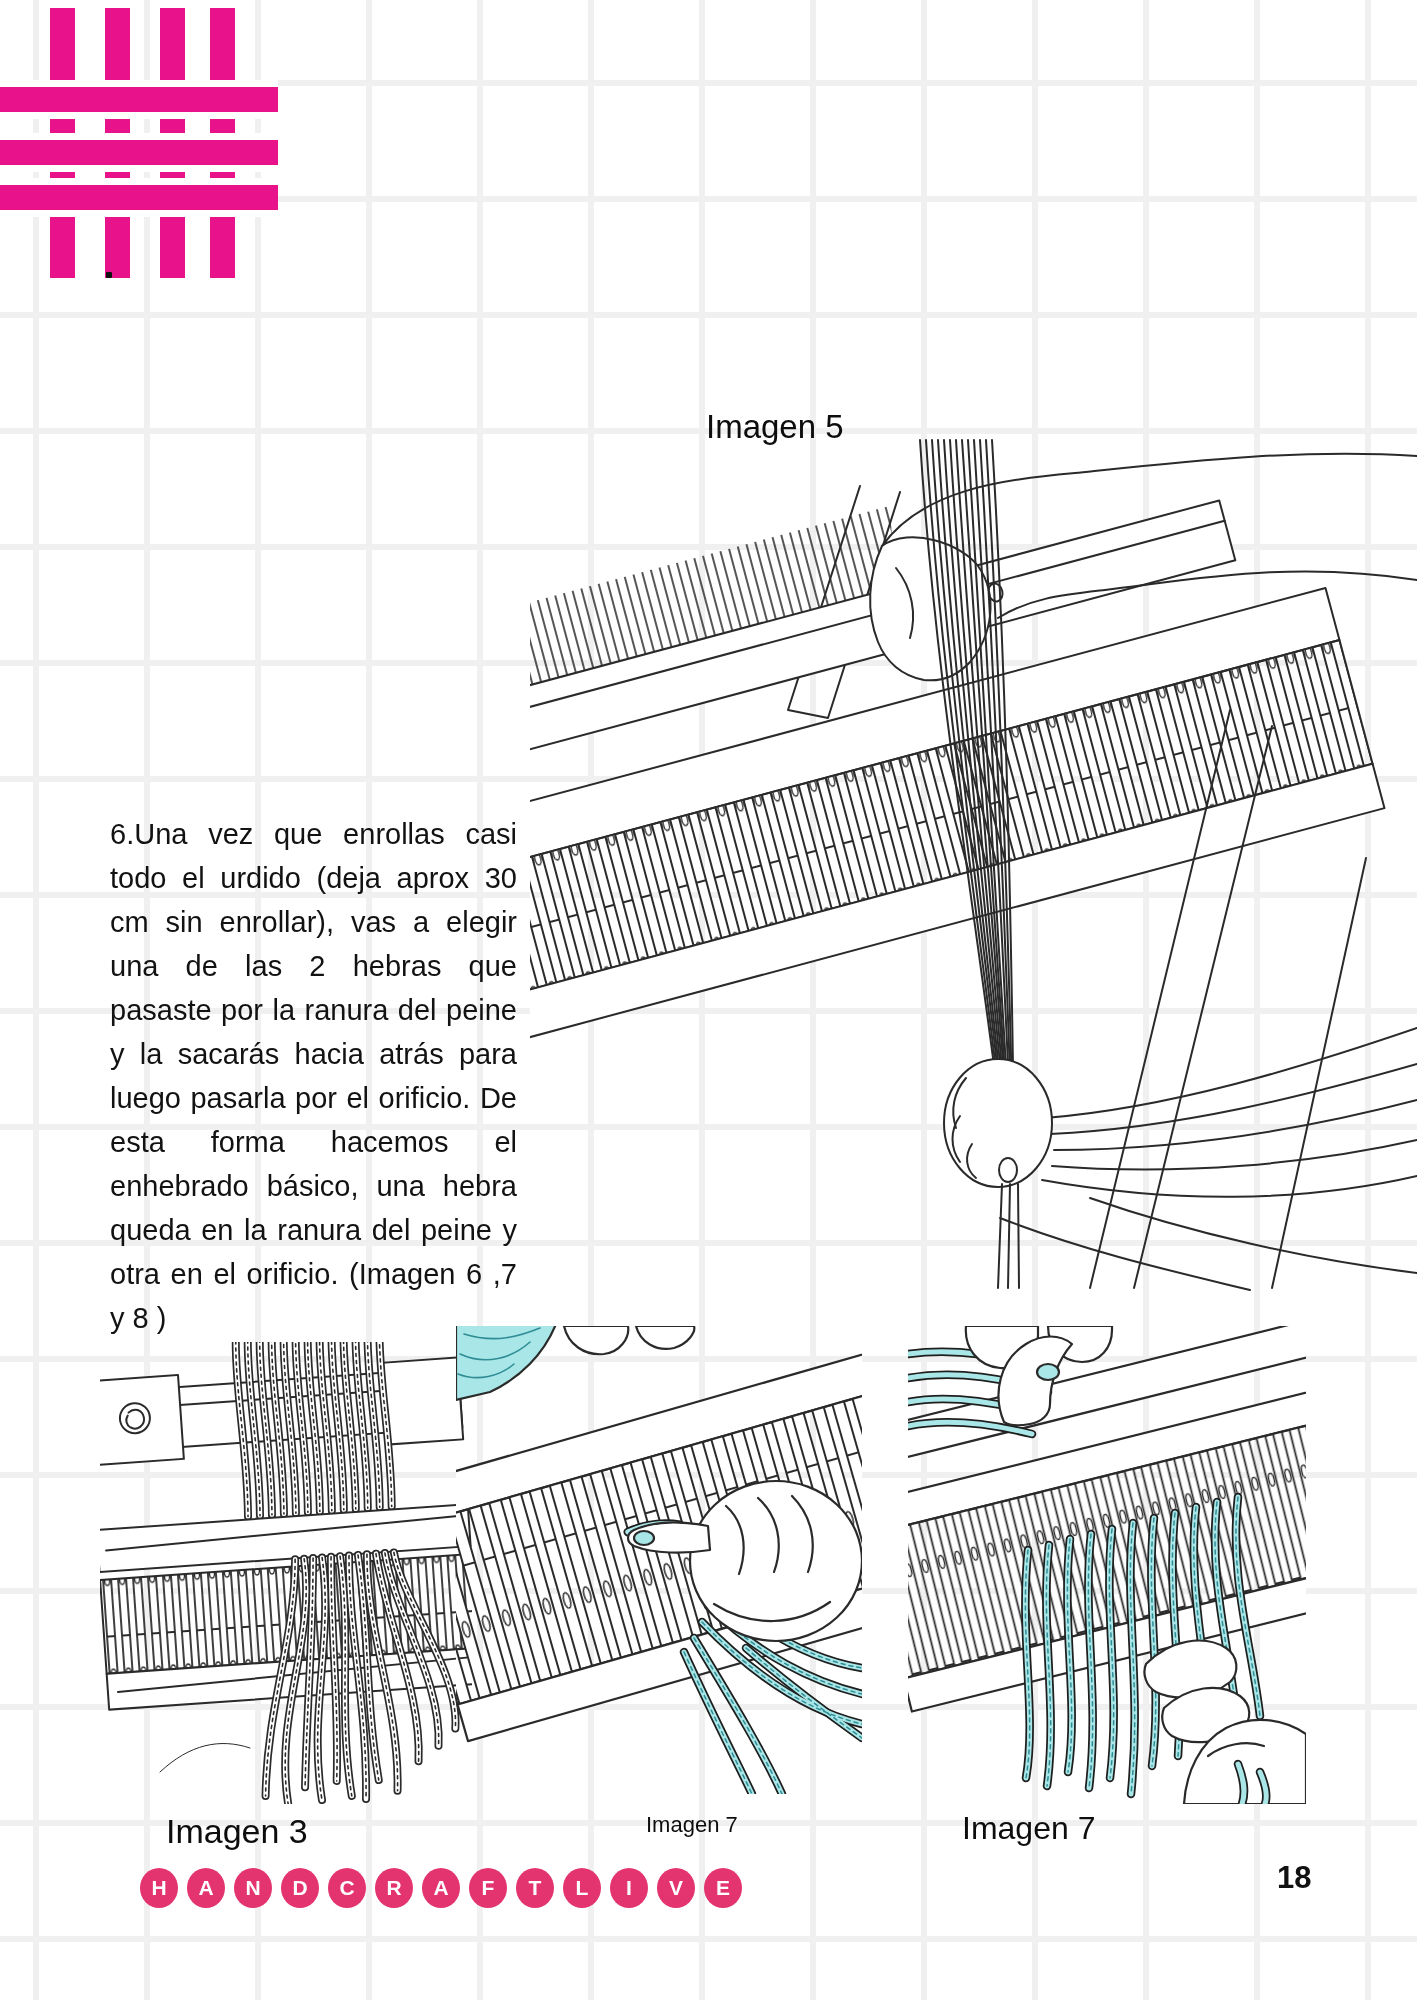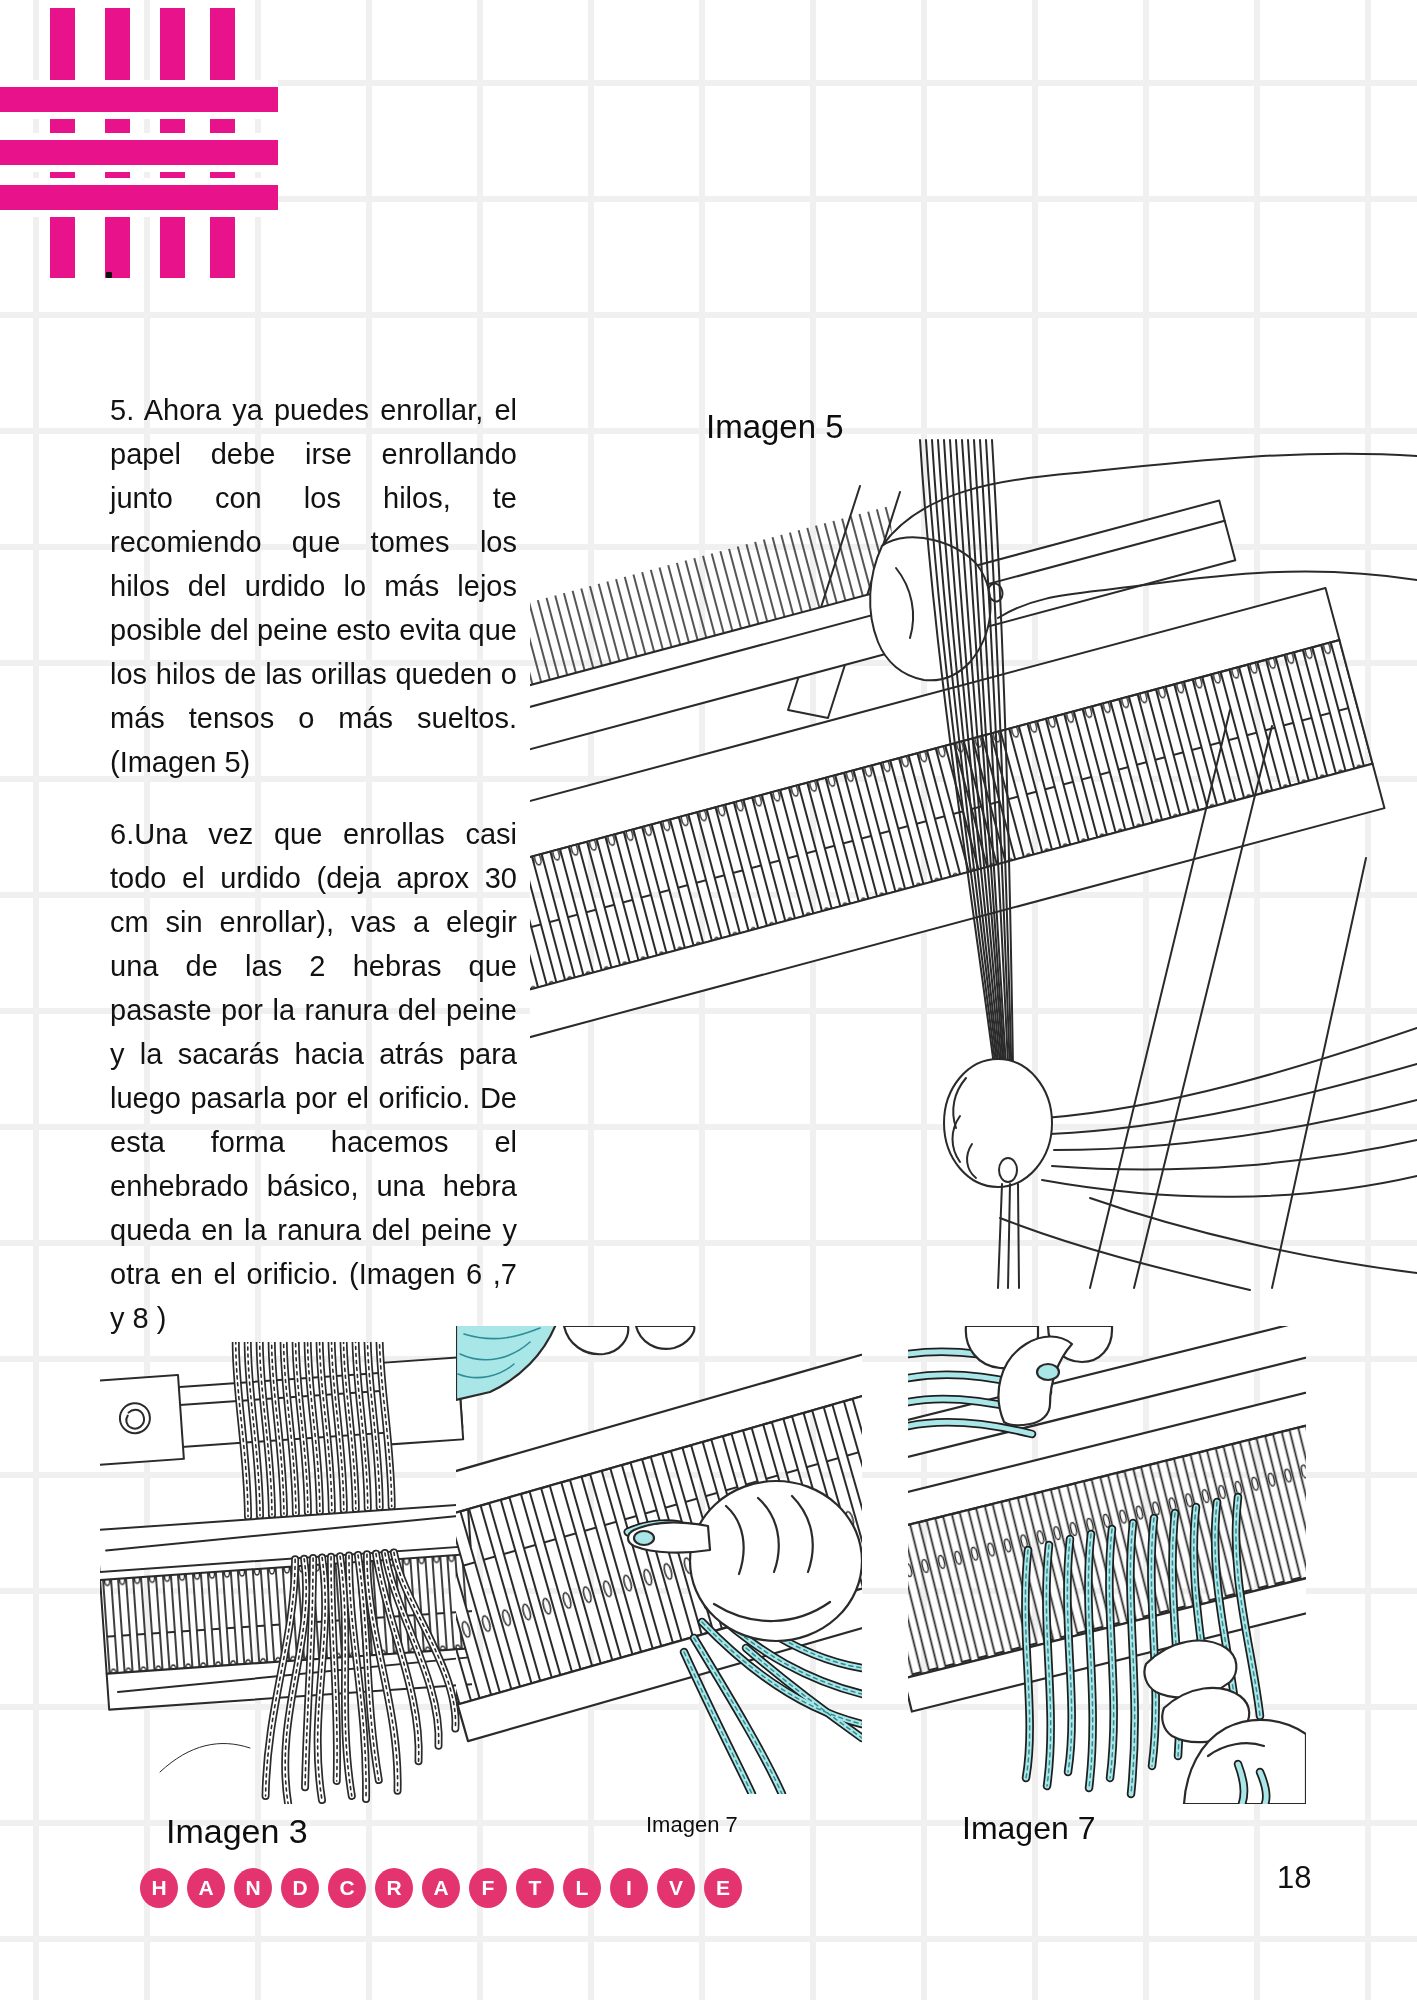--- a/index.html
+++ b/index.html
@@ -29,21 +29,21 @@
   .title{left:110px;top:286px;width:900px;font-size:57px;font-weight:800;
          letter-spacing:-2px;color:#2e2e2e;white-space:nowrap;}
   .para{left:110px;width:407px;font-size:29px;line-height:44px;text-align:justify;color:#121212;}
   .para5{top:388px;}
   .para6{top:812px;}
   .fig-label{font-weight:400;color:#0d0d0d;white-space:nowrap;}
   .lbl5{left:706px;top:408px;font-size:33px;}
   .lbl6{left:166px;top:1812px;font-size:34px;}
   .lbl7{left:646px;top:1812px;font-size:22px;}
   .lbl8{left:962px;top:1810px;font-size:32px;}
-  .page-num{left:1277px;top:1860px;font-size:31px;font-weight:400;color:#111;}
+  .page-num{left:1277px;top:1860px;font-size:31px;font-weight:700;color:#111;}
 
   
   .badges{left:140px;top:1868px;display:flex;gap:9px;}
   .badge{width:38px;height:40px;border-radius:50%;background:var(--badge);
          color:#fff;font-size:21px;font-weight:700;display:flex;
          align-items:center;justify-content:center;}
 
   svg{display:block;}
   :root{--pink:#E8128A;--badge:#E4346F;--teal:#A9E6E7;--ink:#2a2a2a;}
 </style>
@@ -57,21 +57,20 @@
     <div class="vbar" style="left:55px"></div>
     <div class="vbar" style="left:110px"></div>
     <div class="vbar" style="left:160px"></div>
     <div class="hbar" style="top:79px"></div>
     <div class="hbar" style="top:132px"></div>
     <div class="hbar" style="top:177px"></div>
   </div>
   <div class="abs logo-dot"></div>
 
 
-  <div class="abs para para5"> 5. Ahora ya puedes enrollar, el papel debe irse enrollando junto con los hilos, te recomiendo que tomes los hilos del urdido lo más lejos posible del peine esto evita que los hilos de las orillas queden o más tensos o más sueltos. (Imagen 5)</div>
   <div class="abs para para6">6.Una vez que enrollas casi todo el urdido (deja aprox 30 cm sin enrollar), vas a elegir una de las 2 hebras que pasaste por la ranura del peine y la sacarás hacia atrás para luego pasarla por el orificio. De esta forma hacemos el enhebrado básico, una hebra queda en la ranura del peine y otra en el orificio. (Imagen 6 ,7 y 8 )</div>
 
   <div class="abs fig-label lbl5">Imagen 5</div>
   <div class="abs fig-label lbl6">Imagen 3</div>
   <div class="abs fig-label lbl7">Imagen 7</div>
   <div class="abs fig-label lbl8">Imagen 7</div>
 
   <div class="abs" style="left:530px;top:428px;width:887px;height:870px">
     <svg width="887" height="870" viewBox="0 0 887 870" fill="none" stroke="#2a2a2a" stroke-width="2" stroke-linecap="round" stroke-linejoin="round">
       <defs>

